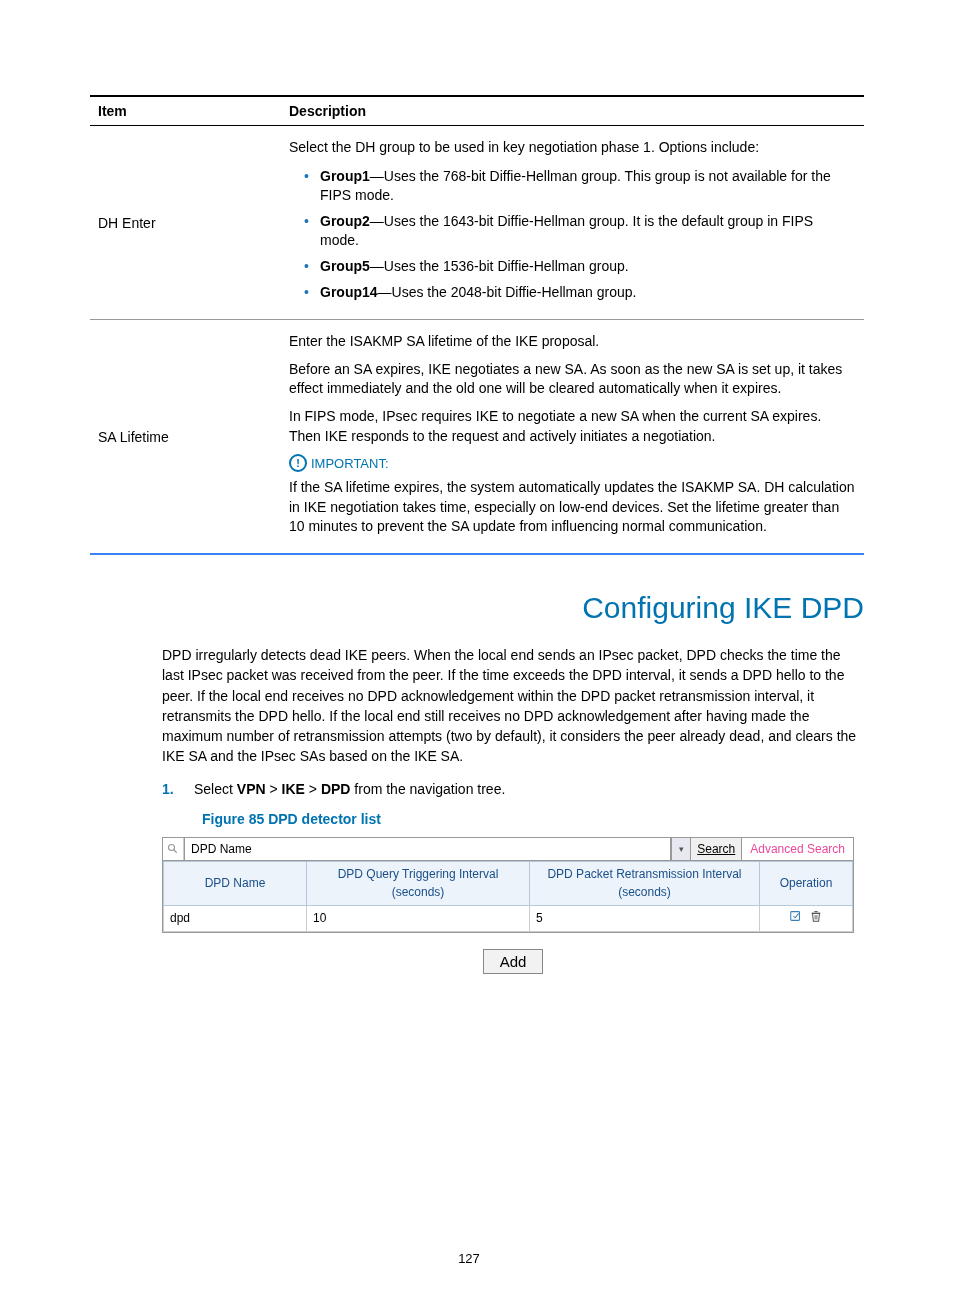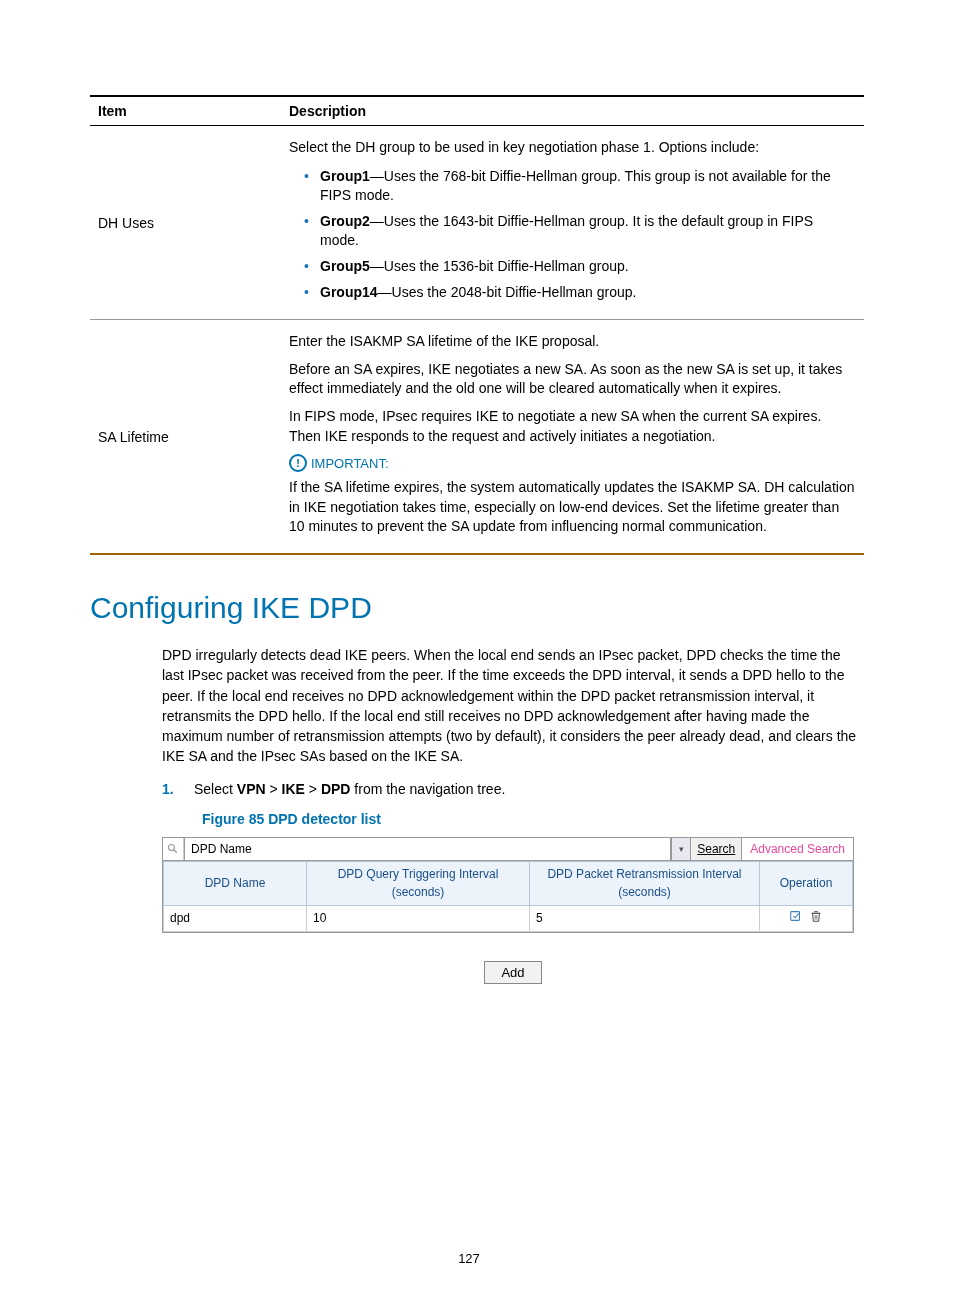--- a/index.html
+++ b/index.html
@@ -14,21 +14,21 @@
     width: 954px;
     min-height: 1296px;
     padding: 95px 90px 40px 90px;
     box-sizing: border-box;
     position: relative;
   }
   .main-table {
     width: 100%;
     border-collapse: collapse;
     border-top: 2px solid #000;
-    border-bottom: 2px solid #a16207;
+    border-bottom: 2px solid #3b82f6;
   }
   .main-table th {
     text-align: left;
     font-weight: bold;
     padding: 6px 8px;
     border-bottom: 1px solid #000;
     vertical-align: top;
   }
   .main-table td {
     padding: 8px 8px;
@@ -69,20 +69,21 @@
     font-weight: bold;
     font-size: 11px;
     line-height: 1;
   }
   h1.section {
     color: #0073b1;
     font-weight: normal;
     font-size: 30px;
     margin: 36px 0 20px 0;
     font-family: Arial, sans-serif;
+    text-align: right;
   }
   .body-text {
     margin-left: 72px;
     line-height: 1.45;
   }
   .body-text p { margin: 0 0 12px 0; }
   .step-list {
     margin: 8px 0 10px 0;
     padding: 0;
     list-style: none;
@@ -181,25 +182,25 @@
   }
   .fig-table .op { text-align: center; }
   .op-icons {
     display: inline-flex;
     gap: 6px;
     align-items: center;
   }
   .icon-edit svg, .icon-trash svg { width: 14px; height: 14px; }
   .add-btn {
     display: block;
-    margin: 28px auto 0 auto;
+    margin: 16px auto 0 auto;
     padding: 3px 16px;
     border: 1px solid #888;
     background: #f2f2f2;
-    font-size: 13px;
+    font-size: 15px;
     cursor: pointer;
   }
   .page-number {
     position: absolute;
     bottom: 30px;
     left: 0;
     right: 16px;
     text-align: center;
     font-size: 13px;
   }
@@ -211,21 +212,21 @@
 
   <table class="main-table">
     <thead>
       <tr>
         <th class="col1">Item</th>
         <th>Description</th>
       </tr>
     </thead>
     <tbody>
       <tr class="first">
-        <td class="col1">DH Uses</td>
+        <td class="col1">DH Enter</td>
         <td class="desc">
           <p>Select the DH group to be used in key negotiation phase 1. Options include:</p>
           <ul>
             <li><b>Group1</b><span>—Uses the 768-bit Diffie-Hellman group. This group is not available for the FIPS mode.</span></li>
             <li><b>Group2</b><span>—Uses the 1643-bit Diffie-Hellman group. It is the default group in FIPS mode.</span></li>
             <li><b>Group5</b><span>—Uses the 1536-bit Diffie-Hellman group.</span></li>
             <li><b>Group14</b><span>—Uses the 2048-bit Diffie-Hellman group.</span></li>
           </ul>
         </td>
       </tr>

